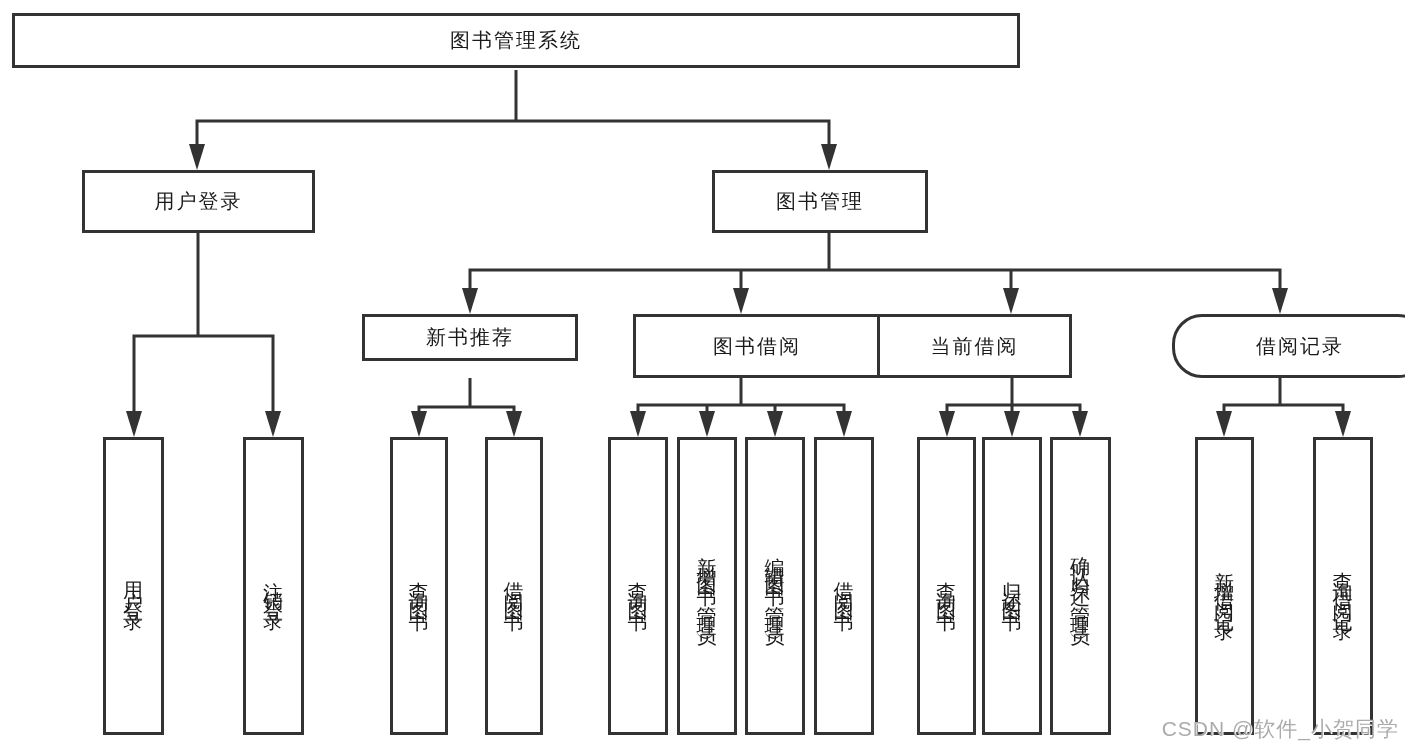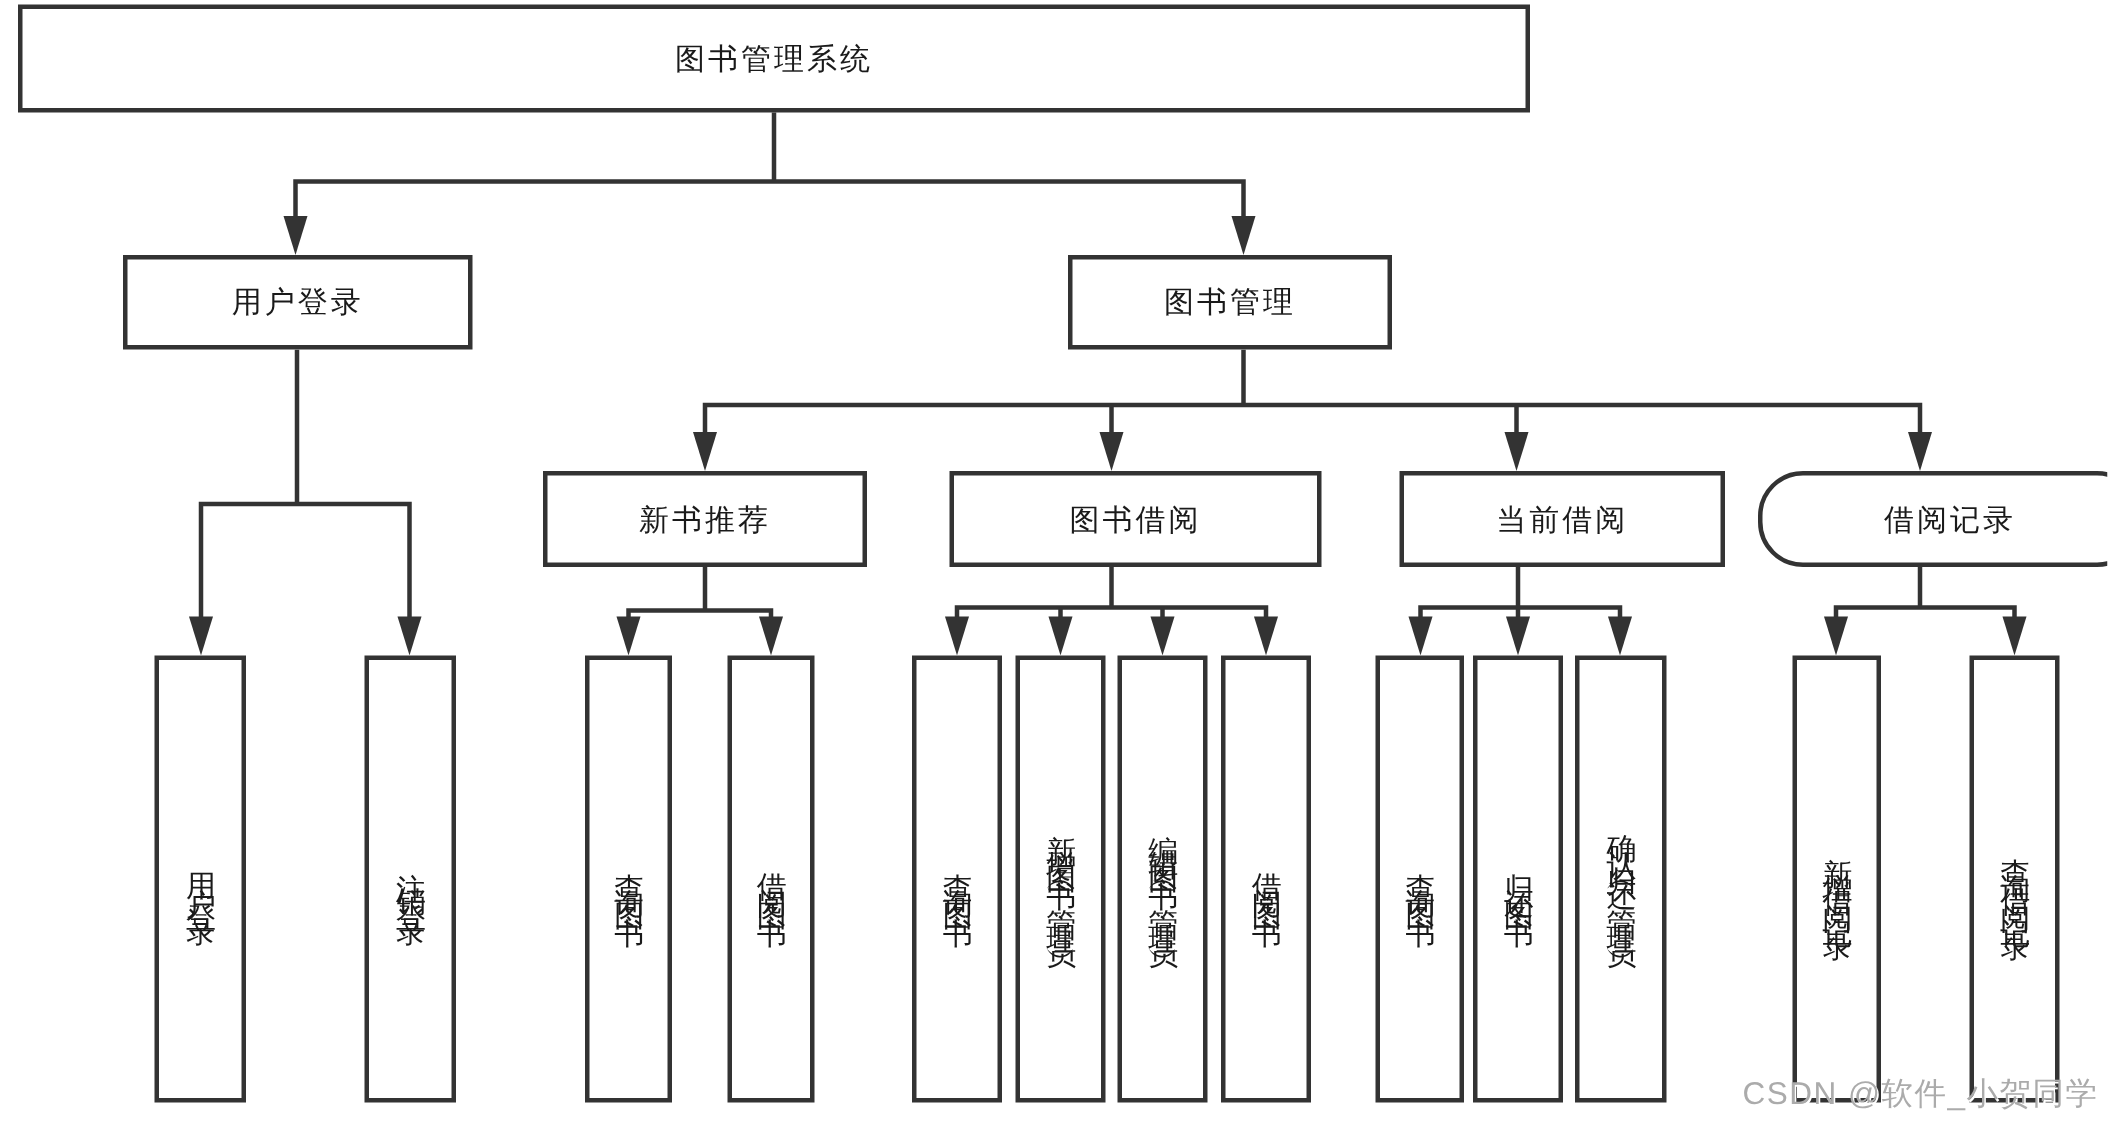--- a/index.html
+++ b/index.html
@@ -34,26 +34,26 @@
   }
   .vnode .vtext{
     writing-mode:vertical-rl;
     text-orientation:mixed;
     font-size:20px;
     letter-spacing:10px;
     line-height:1;
     white-space:nowrap;
   }
   
-  #n-root          {left:12px;  top:3px;  width:1008px; height:72px;}
+  #n-root          {left:12px;  top:13px;  width:1008px; height:55px;}
   #n-user-login    {left:82px;  top:170px; width:233px;  height:63px;}
   #n-book-mgmt     {left:712px; top:170px; width:216px;  height:63px;}
-  #n-new-book      {left:362px; top:314px; width:216px;  height:64px;}
+  #n-new-book      {left:362px; top:314px; width:216px;  height:47px;}
   #n-book-borrow   {left:633px; top:314px; width:248px;  height:64px;}
-  #n-current-borrow{left:933px; top:314px; width:217px;  height:64px;}
+  #n-current-borrow{left:877px; top:314px; width:195px;  height:64px;}
   #n-borrow-records{left:1172px;top:314px; width:256px;  height:64px;border-radius:30px;}
   #lf-user-login     {left:103px; top:437px; width:61px; height:298px;}
   #lf-logout         {left:243px; top:437px; width:61px; height:298px;}
   #lf-nb-query       {left:390px; top:437px; width:58px; height:298px;}
   #lf-nb-borrow      {left:485px; top:437px; width:58px; height:298px;}
   #lf-bb-query       {left:608px; top:437px; width:60px; height:298px;}
   #lf-bb-add         {left:677px; top:437px; width:60px; height:298px;}
   #lf-bb-edit        {left:745px; top:437px; width:60px; height:298px;}
   #lf-bb-borrow      {left:814px; top:437px; width:60px; height:298px;}
   #lf-cb-query       {left:917px; top:437px; width:59px; height:298px;}

